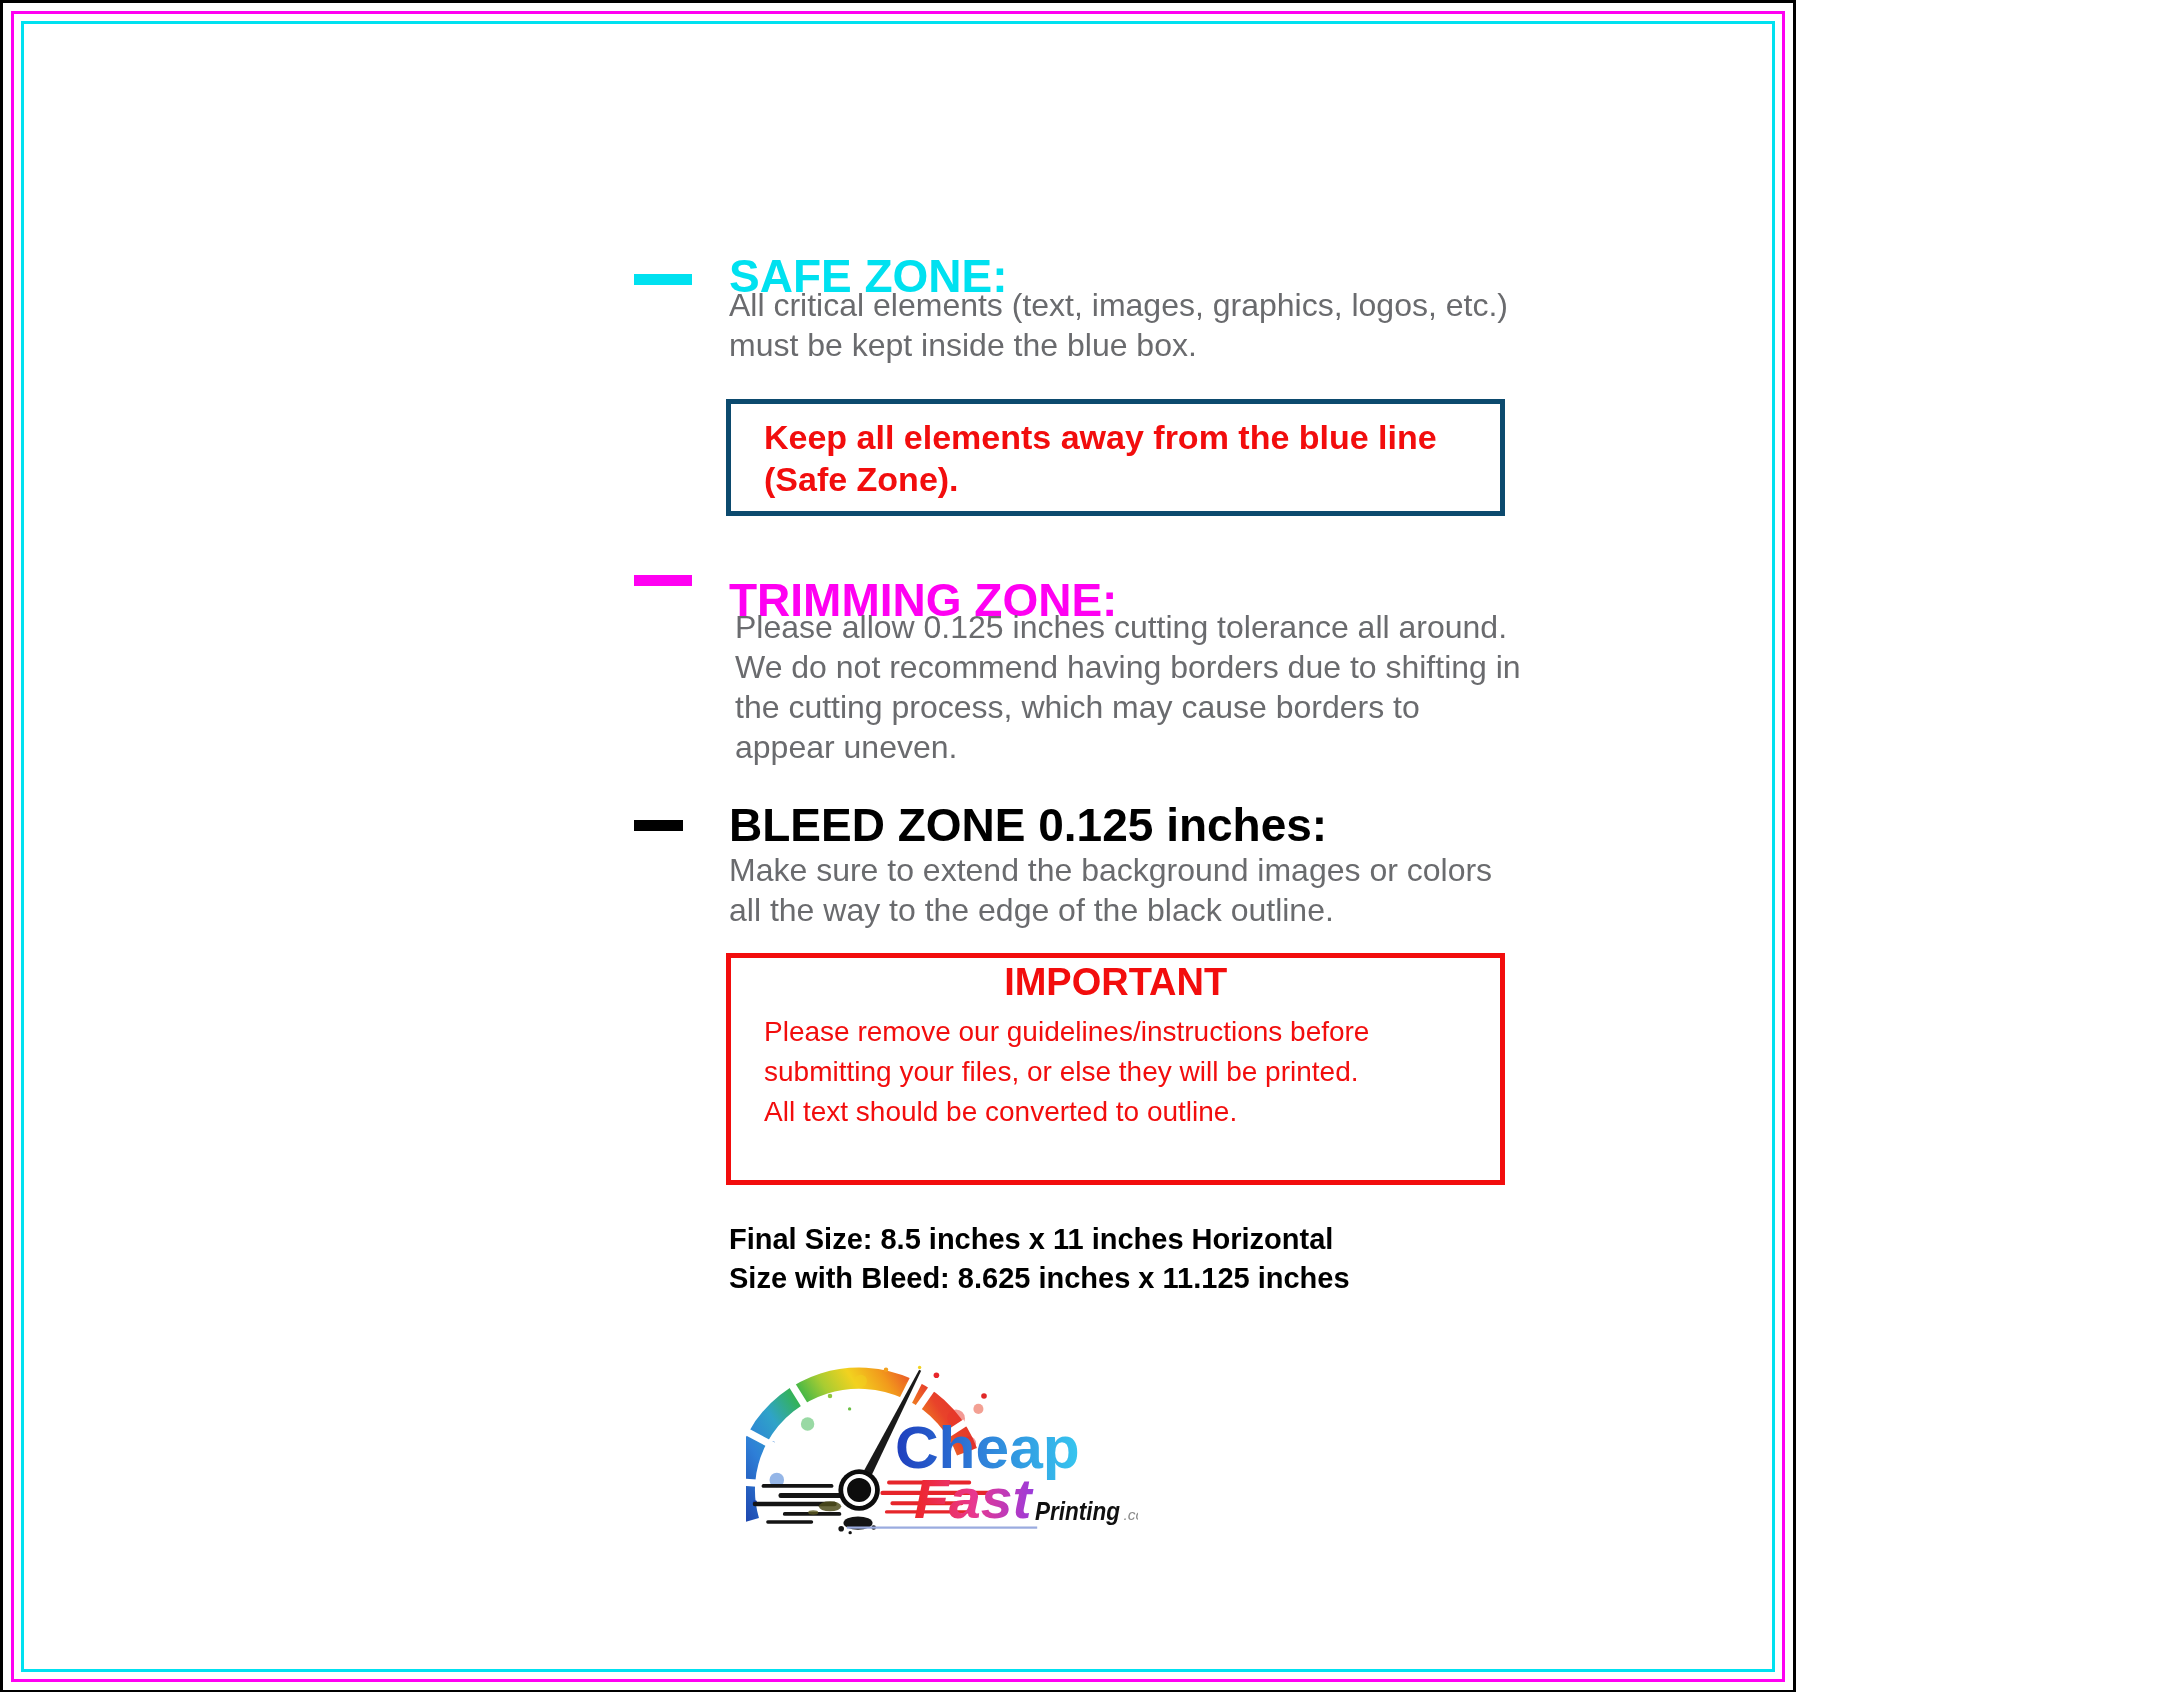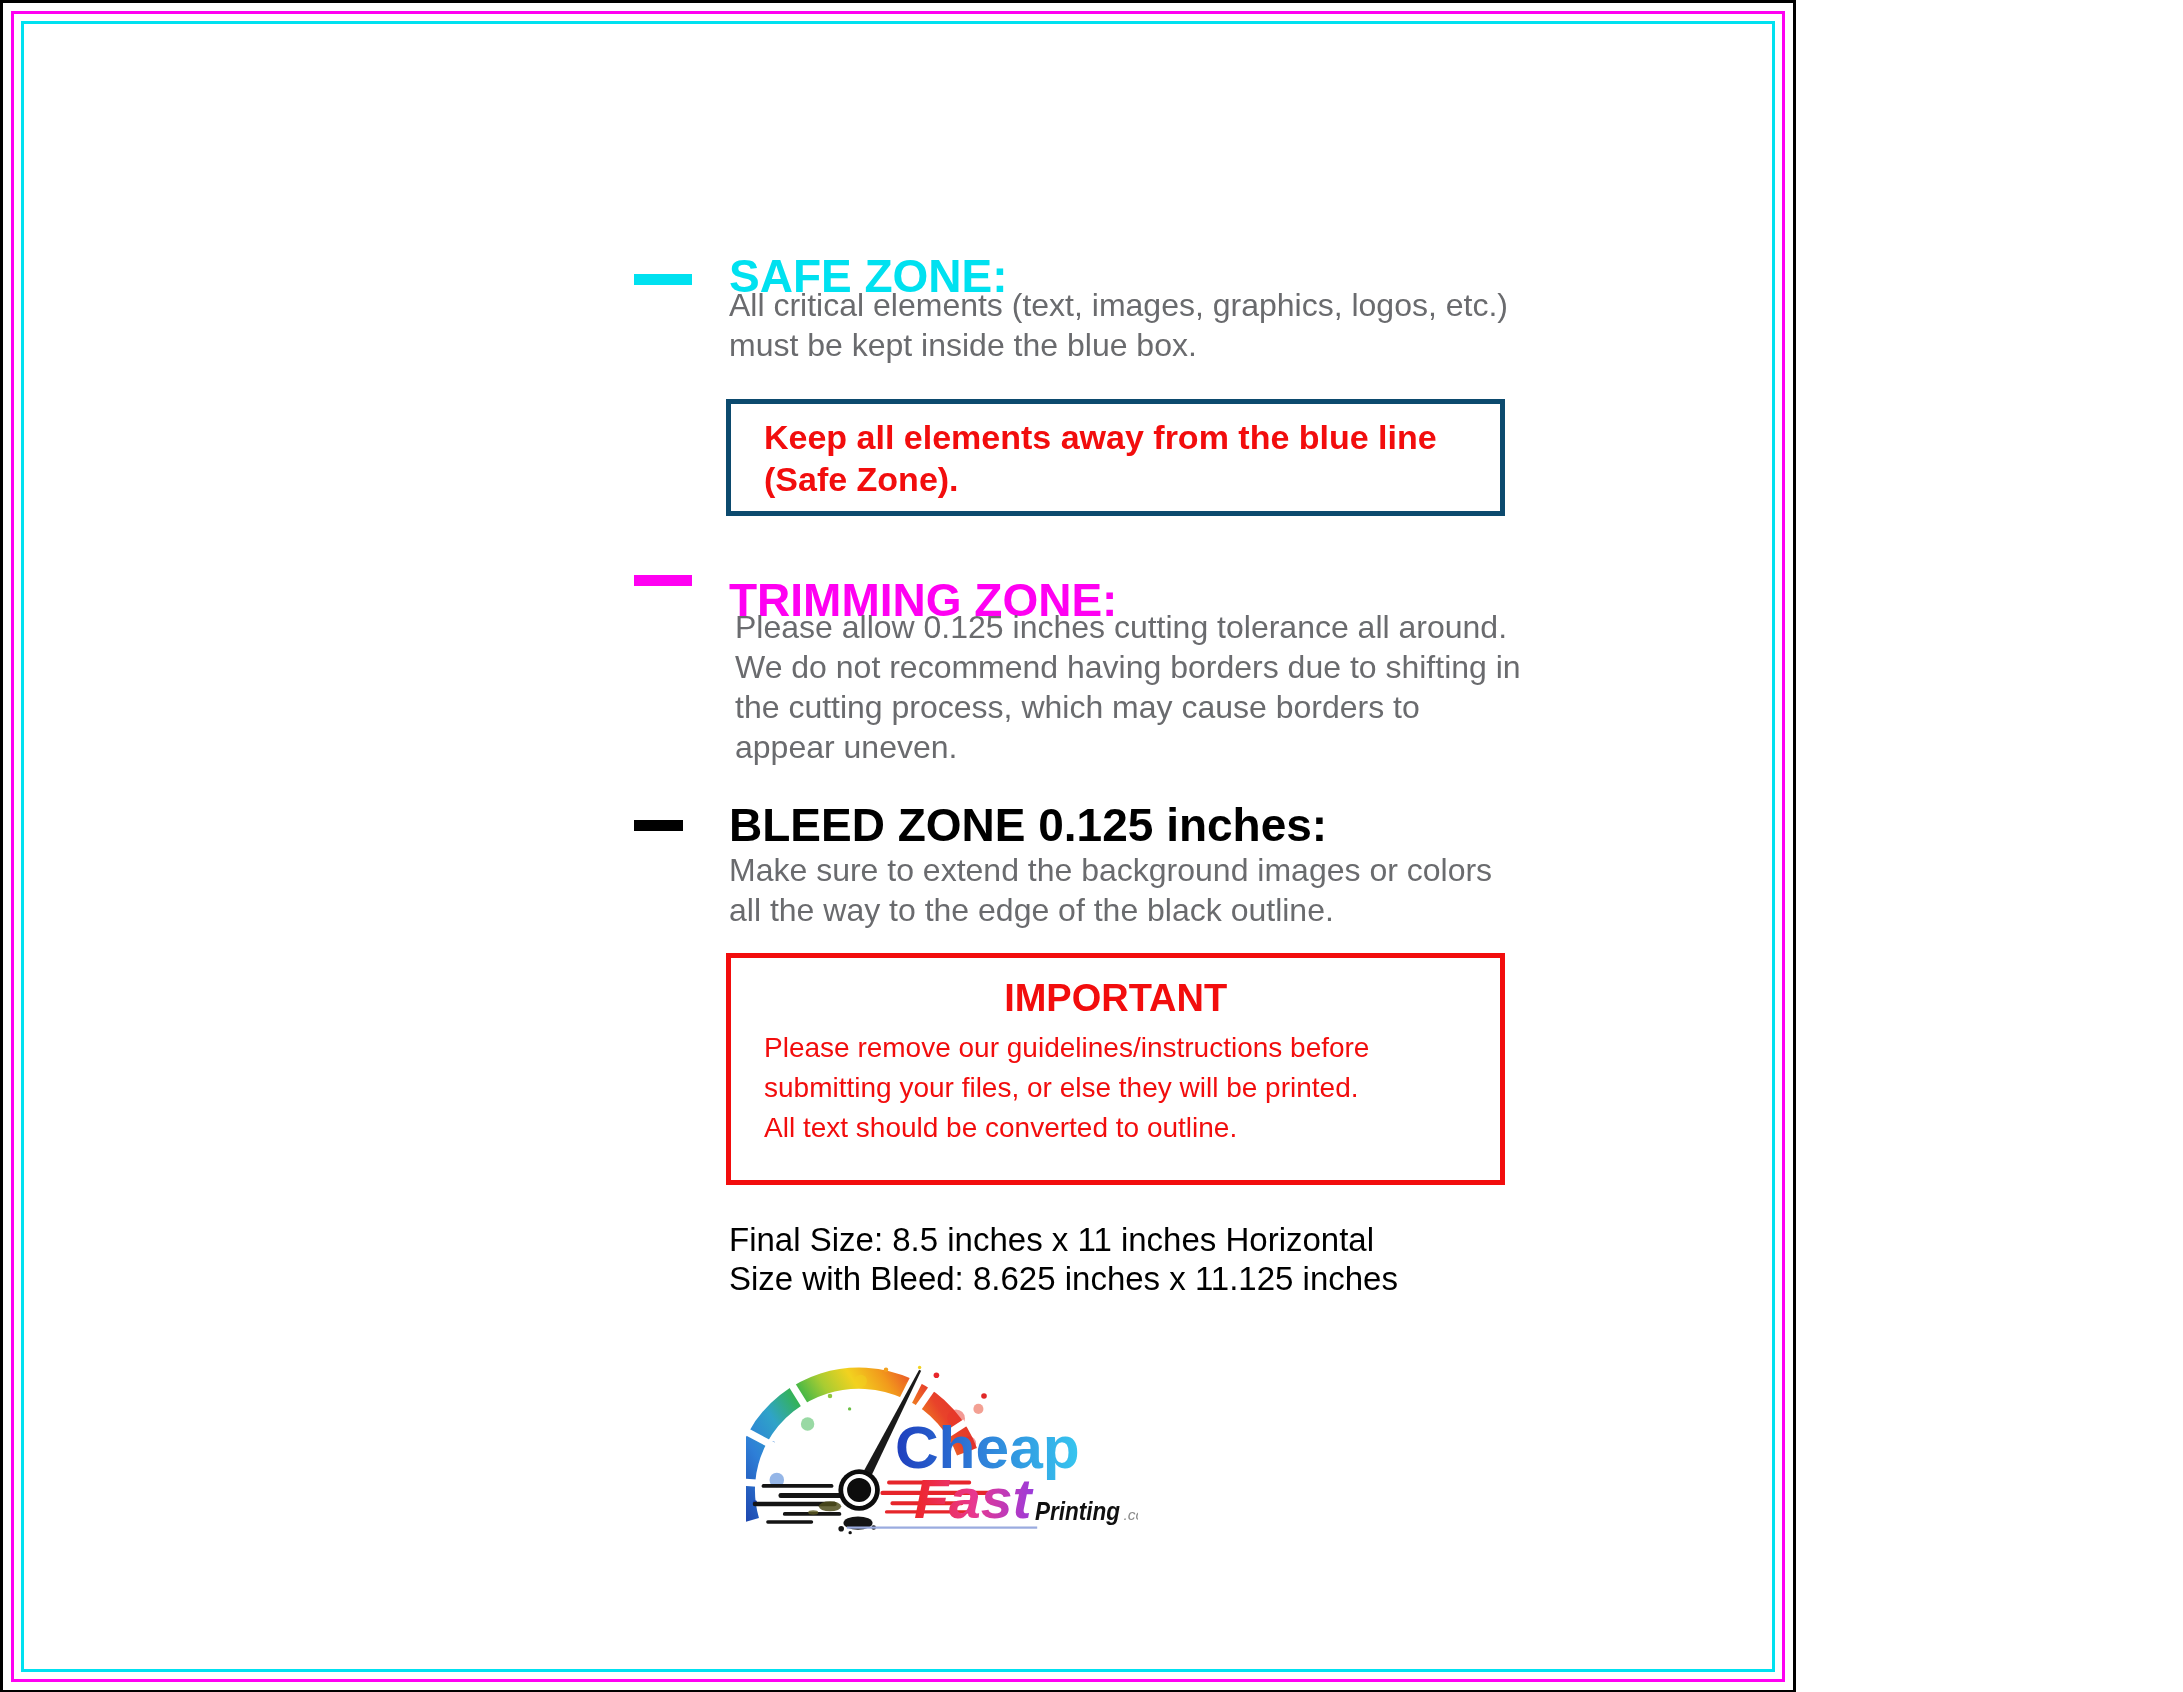--- a/index.html
+++ b/index.html
@@ -53,37 +53,37 @@
     border: 5px solid #0c4a6e;
     padding: 12.3px 17px 0 33px;
   }
   .callout.safe-box .callout-text {
     font-size: 34px; font-weight: bold; color: #f20d0d; line-height: 42px;
     white-space: nowrap;
   }
   .callout.important-box {
     top: 953px; height: 232px;
     border: 5px solid #f20d0d;
-    padding: 20px 17px 0 33px;
+    padding: 4px 17px 0 33px;
   }
   .important-title {
     font-size: 38px; font-weight: bold; color: #f20d0d;
     text-align: center; line-height: 1.1;
     margin-right: 15.7px;
   }
   .important-text {
     margin-top: 7.8px;
     font-size: 28px; color: #f20d0d; line-height: 40px;
     white-space: nowrap;
   }
 
   
   .size-info {
     position: absolute; left: 729px; top: 1220px;
-    font-size: 33px; font-weight: normal; color: #000000; line-height: 39px;
+    font-size: 29px; font-weight: bold; color: #000000; line-height: 39px;
     white-space: nowrap;
   }
 
   
   .logo { position: absolute; left: 746px; top: 1365px; width: 392px; height: 174px; }
 </style>
 </head>
 <body>
 
 <div class="page">

